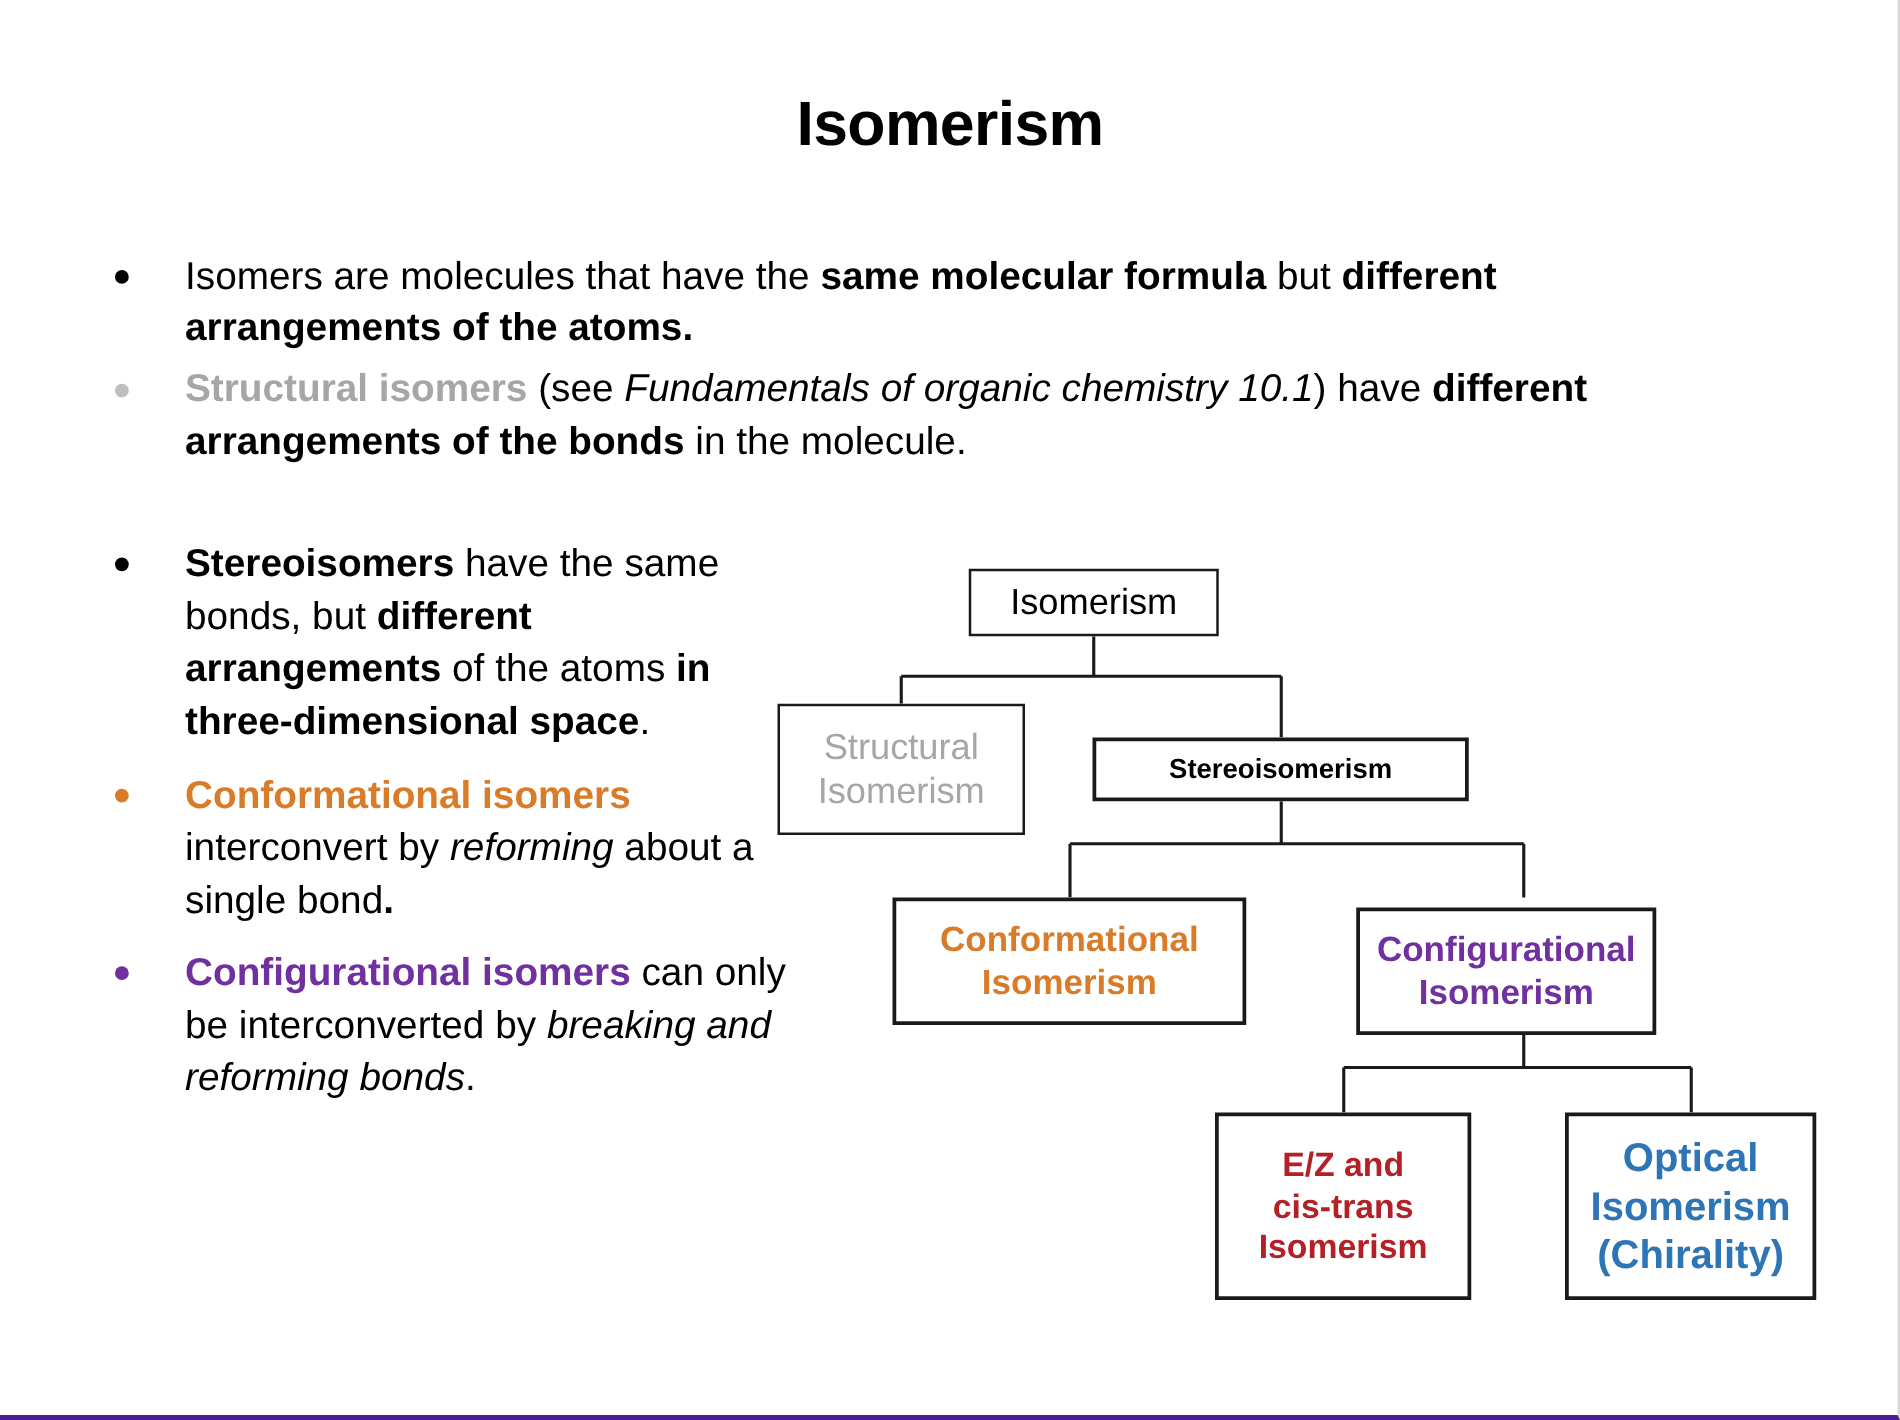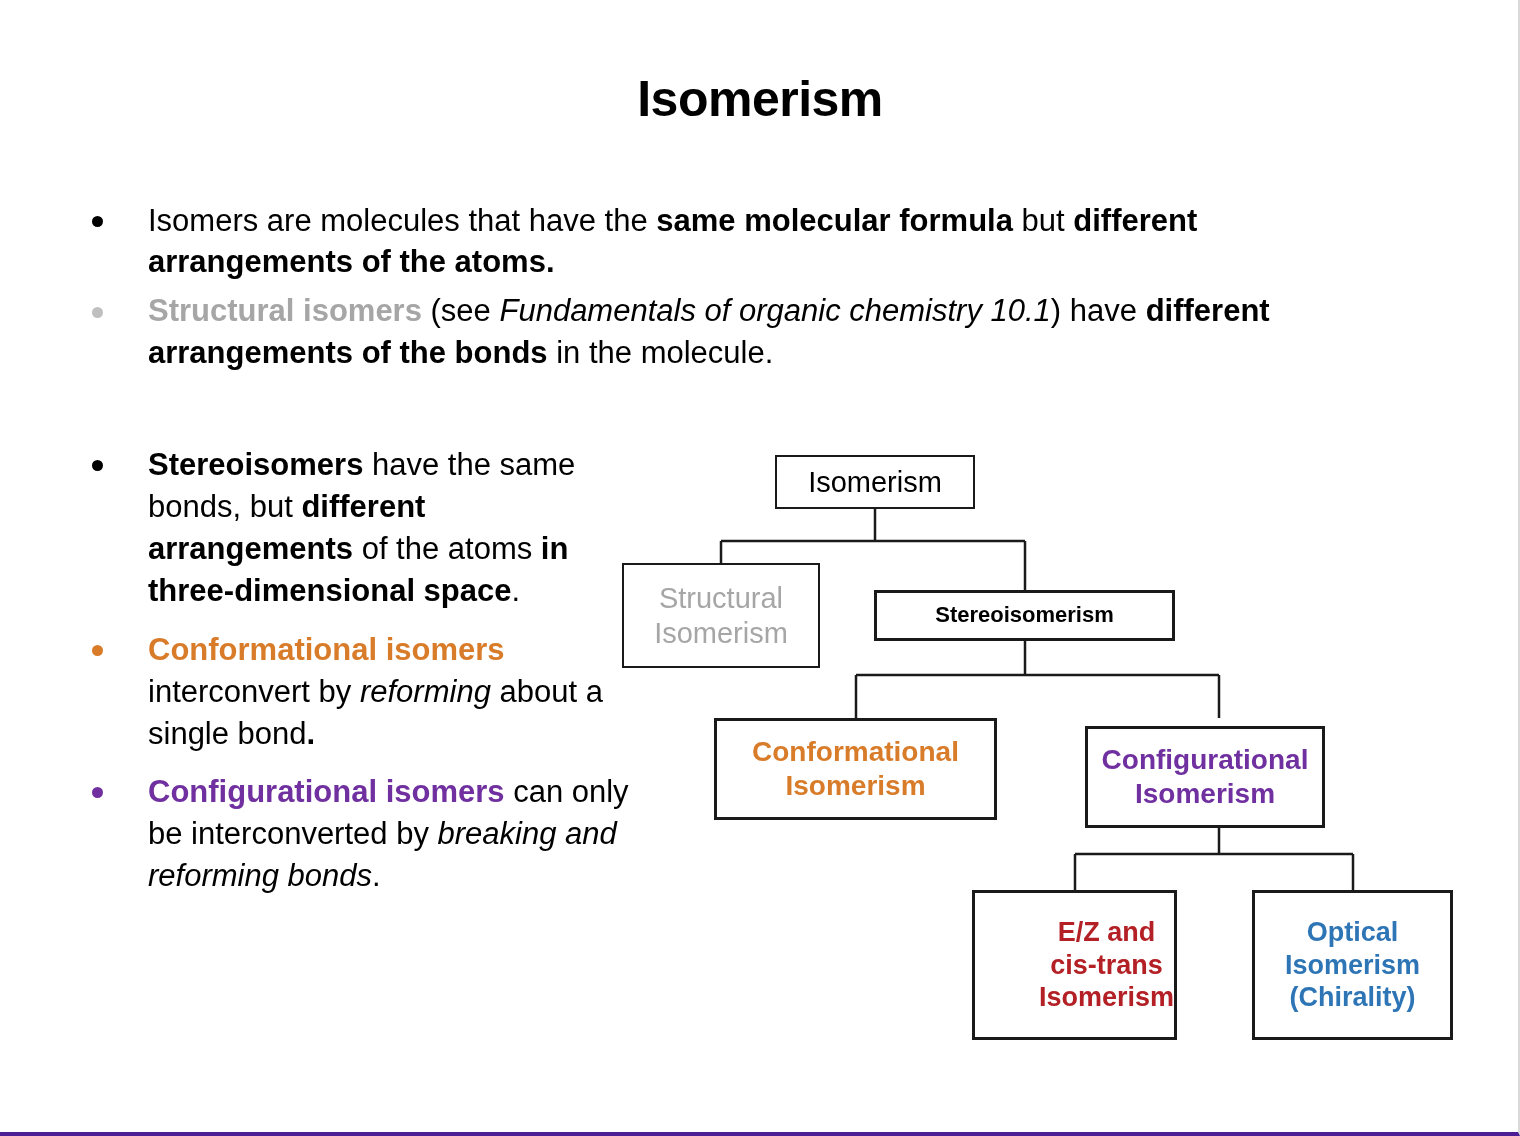--- a/index.html
+++ b/index.html
@@ -42,21 +42,21 @@
     padding: 0;
     list-style: none;
   }
   #bullets-wide {
     left: 78px;
     top: 200px;
     width: 1300px;
   }
   #bullets-narrow {
     left: 78px;
-    top: 444px;
+    top: 430px;
     width: 560px;
   }
   .bullet {
     position: relative;
     padding-left: 70px;
     font-size: 31px;
     line-height: 1.33;
     color: #000000;
     margin-bottom: 8px;
   }
@@ -137,21 +137,21 @@
     color: #7030a0;
     border-width: 3px;
   }
   .node-ez {
     font-size: 27px;
     font-weight: bold;
     color: #b32025;
     border-width: 3px;
   }
   .node-optical {
-    font-size: 27px;
+    font-size: 32px;
     font-weight: bold;
     color: #2e75b6;
     border-width: 3px;
   }
 </style>
 </head>
 <body>
 
 <div id="slide">
 
@@ -225,21 +225,21 @@
     </div>
 
     <div class="node node-conformational" style="left:114px; top:278px; width:283px; height:102px;">
       <span><span>Conformational</span><br><span>Isomerism</span></span>
     </div>
 
     <div class="node node-configurational" style="left:485px; top:286px; width:240px; height:102px;">
       <span><span>Configurational</span><br><span>Isomerism</span></span>
     </div>
 
-    <div class="node node-ez" style="left:372px; top:450px; width:205px; height:150px;justify-content:flex-end;">
+    <div class="node node-ez" style="left:372px; top:450px; width:205px; height:150px;">
       <span><span>E/Z and</span><br><span>cis-trans</span><br><span>Isomerism</span></span>
     </div>
 
     <div class="node node-optical" style="left:652px; top:450px; width:201px; height:150px;">
       <span><span>Optical</span><br><span>Isomerism</span><br><span>(Chirality)</span></span>
     </div>
 
   </div>
 
 </div>

